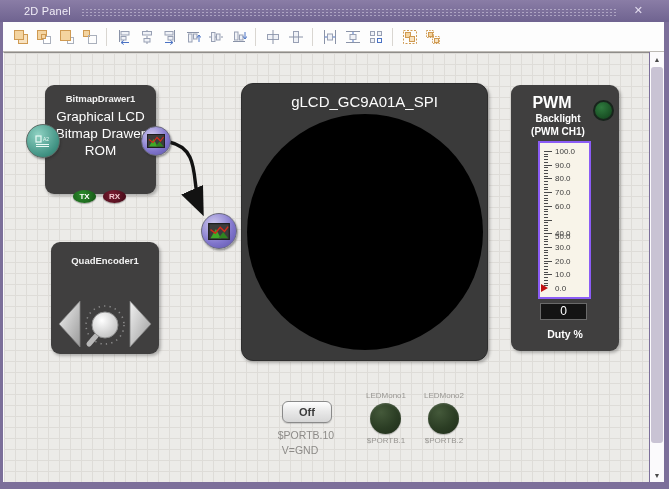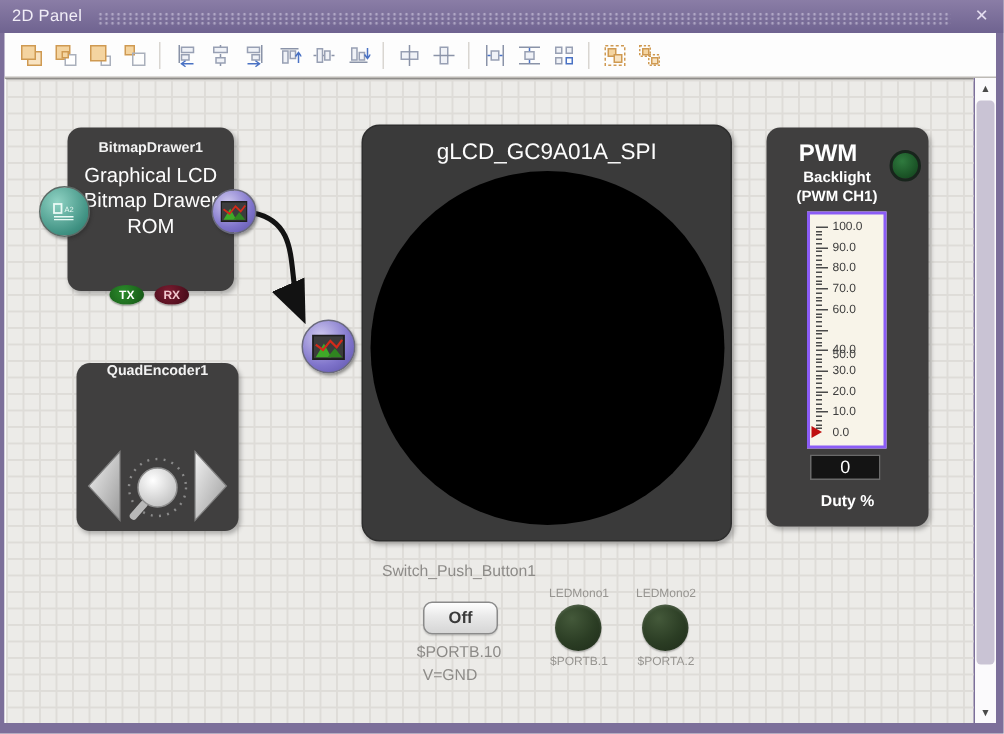--- a/index.html
+++ b/index.html
@@ -3,21 +3,21 @@
 <meta charset="utf-8">
 <style>
   * { margin:0; padding:0; box-sizing:border-box; }
   html,body { width:669px; height:489px; }
   body { font-family:"Liberation Sans", sans-serif; background:#7c6f9a; position:relative; overflow:hidden; }
 
   
   .titlebar { position:absolute; left:0; top:0; width:669px; height:22px;
     background:linear-gradient(#897c a, #6f6390) , #7c6f9a;
     background:linear-gradient(#8a7da6, #6f6390);
-    display:flex; align-items:center; padding:0 8px; }
+    display:flex; align-items:center; padding:0 24px; }
   .titlebar .title { color:#f1edf7; font-size:11px; letter-spacing:.2px; }
   .titlebar .grip { flex:1; height:9px; margin:2px 14px 0 10px;
     background-image:radial-gradient(circle, rgba(235,230,245,.45) .8px, transparent 1.1px);
     background-size:4px 3px; }
   .titlebar .close { color:#e4ddf0; font-size:11px; font-weight:bold; background:none; border:none;
     cursor:default; line-height:22px; padding:0 2px; font-family:"DejaVu Sans", sans-serif; }
 
   
   .toolbar { position:absolute; left:3px; top:22px; width:661px; height:30px;
     background:#fdfdfd; border-bottom:1px solid #bdbab5;
@@ -57,21 +57,21 @@
   .conn-purple-sm { left:137px; top:73px; width:30px; height:30px;
     background:radial-gradient(circle at 35% 30%, #cfc9ef, #7f74cb 60%, #5a50a8);
     border:1px solid #6a6a7c; }
   .conn-purple-lg { left:197px; top:160px; width:36px; height:36px;
     background:radial-gradient(circle at 35% 30%, #cfc9ef, #7f74cb 60%, #5a50a8);
     border:1px solid #6a6a7c; }
 
   .wire-layer { position:absolute; left:0; top:0; width:646px; height:430px; pointer-events:none; }
 
   
-  .quad-panel { left:47px; top:189px; width:108px; height:112px; }
+  .quad-panel { left:47px; top:189px; width:108px; height:112px; padding-top:13px; }
   .quad-panel .comp-title { margin-top:4px; }
   .quad-controls { position:absolute; left:0; bottom:4px; width:108px; height:52px; }
 
   
   .glcd-panel { left:237px; top:30px; width:247px; height:278px; background:#3a3a3a;
     border-radius:12px; border:1px solid #2e2e2e; }
   .glcd-title { font-size:15px; color:#fcfcfc; margin-top:9px; }
   .glcd-screen { position:absolute; left:5px; top:30px; width:236px; height:236px;
     border-radius:50%; background:#000; }
 
@@ -393,31 +393,30 @@
           <div class="tick minor" style="top: 94%;"></div>
           <div class="tick minor" style="top: 96%;"></div>
           <div class="tick minor" style="top: 98%;"></div>
           <span class="ticklabel" style="top: 100%;">0.0</span>
         </div>
     </div>
     <div class="pwm-value">0</div>
     <div class="pwm-duty">Duty %</div>
   </div>
 
-  <div class="free-label" style="left:242px; top:322px; width:120px;">Switch_Push_Button1</div>
   <button class="off-btn">Off</button>
   <div class="free-label" style="left:262px; top:376px; width:80px;">$PORTB.10</div>
   <div class="free-label" style="left:256px; top:391px; width:80px;">V=GND</div>
 
   <div class="led-label" style="left:352px; top:338px; width:60px;">LEDMono1</div>
   <div class="led" style="left:366px; top:350px;"></div>
   <div class="led-label" style="left:352px; top:383px; width:60px;">$PORTB.1</div>
 
   <div class="led-label" style="left:410px; top:338px; width:60px;">LEDMono2</div>
   <div class="led" style="left:424px; top:350px;"></div>
-  <div class="led-label" style="left:410px; top:383px; width:60px;">$PORTA.2</div>
+  <div class="led-label" style="left:410px; top:383px; width:60px;">$PORTB.2</div>
 </div>
 
 <div class="vscroll">
   <div class="varrow" style="top:0;">▲</div>
   <div class="vthumb"></div>
   <div class="varrow" style="bottom:0;">▼</div>
 </div>
 
 </body></html>

